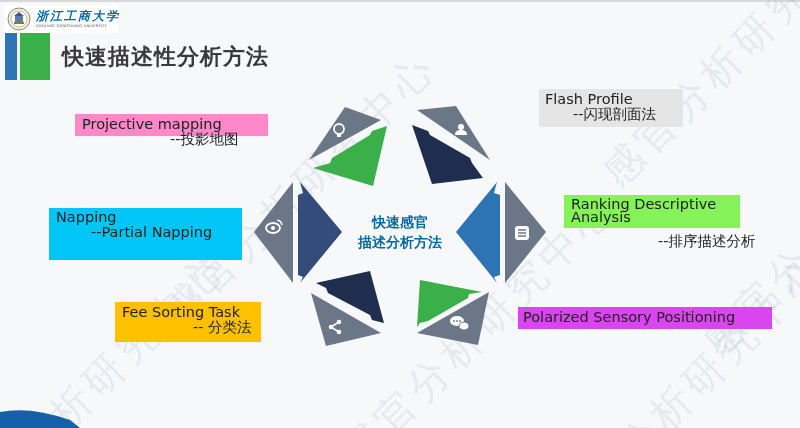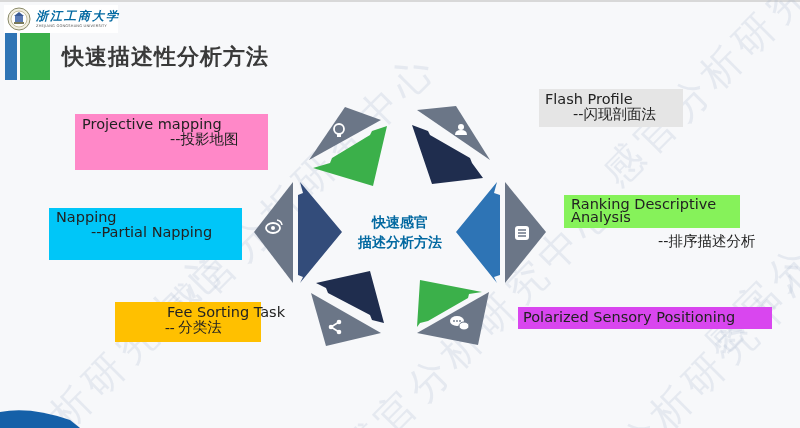--- a/index.html
+++ b/index.html
@@ -14,40 +14,40 @@
   .logo-cn { position:absolute; left:32px; top:3px; font-size:12px; font-family:"DejaVu Serif",serif; font-style:italic; font-weight:bold; color:#0369a1; letter-spacing:2px; white-space:nowrap; }
   .logo-en { position:absolute; left:32px; top:19px; font-size:3.6px; color:#555; white-space:nowrap; letter-spacing:0.2px; }
   .bar-blue { position:absolute; left:5px; top:33px; width:12px; height:47px; background:#2e74b5; }
   .bar-green { position:absolute; left:20px; top:33px; width:30px; height:47px; background:#3bb04a; }
   .page-title { position:absolute; left:62px; top:42px; font-size:22px; font-weight:bold; color:#3a3a3a; letter-spacing:1px; white-space:nowrap; }
 
   .label { position:absolute; color:#222; font-size:14.5px; line-height:15px; white-space:nowrap; font-family:"DejaVu Sans","Liberation Sans",sans-serif; }
   .label .l1 { display:block; }
   .label .l2 { display:block; }
 
-  #lbl-projective { left:75px; top:114px; width:193px; height:56px; background:#ff88c8; }
+  #lbl-projective { left:75px; top:114px; width:193px; height:22px; background:#ff88c8; }
   #lbl-projective .l1 { padding:3px 0 0 7px; }
   #lbl-projective .l2 { padding-left:95px; }
 
   #lbl-flash { left:539px; top:89px; width:144px; height:38px; background:#e5e5e5; }
   #lbl-flash .l1 { padding:3px 0 0 6px; }
   #lbl-flash .l2 { padding-left:34px; }
 
   #lbl-napping { left:49px; top:208px; width:193px; height:52px; background:#00c6f8; }
   #lbl-napping .l1 { padding:2px 0 0 7px; }
   #lbl-napping .l2 { padding-left:42px; }
 
   #lbl-ranking { left:564px; top:195px; width:176px; height:33px; background:#86f25a; }
   #lbl-ranking .l1 { padding:2px 0 0 7px; line-height:14px; }
   #lbl-ranking .l2 { padding-left:7px; line-height:13px; }
   #lbl-ranking-sub { position:absolute; left:658px; top:232px; font-size:14.5px; color:#222; white-space:nowrap; }
 
   #lbl-fee { left:115px; top:302px; width:146px; height:40px; background:#ffc000; }
-  #lbl-fee .l1 { padding:3px 0 0 7px;margin-left:45px; }
-  #lbl-fee .l2 { padding-left:50px;font-family:Liberation Serif, serif; }
+  #lbl-fee .l1 { padding:3px 0 0 7px; }
+  #lbl-fee .l2 { padding-left:78px; }
 
   #lbl-polarized { left:518px; top:307px; width:254px; height:22px; background:#d946ef; }
   #lbl-polarized .l1 { padding:3px 0 0 5px; }
 
   .diagram { position:absolute; left:0; top:0; width:800px; height:428px; }
   .center-text { position:absolute; left:340px; top:212px; width:120px; text-align:center; font-size:14px; font-weight:bold; color:#0369a1; line-height:20px; }
   .center-text span { display:block; }
 
   .watermark { position:absolute; font-size:40px; color:rgba(170,180,205,0.22); white-space:nowrap; transform:rotate(-45deg); transform-origin:left top; letter-spacing:6px; font-family:"DejaVu Serif",serif; pointer-events:none; }
 </style>

